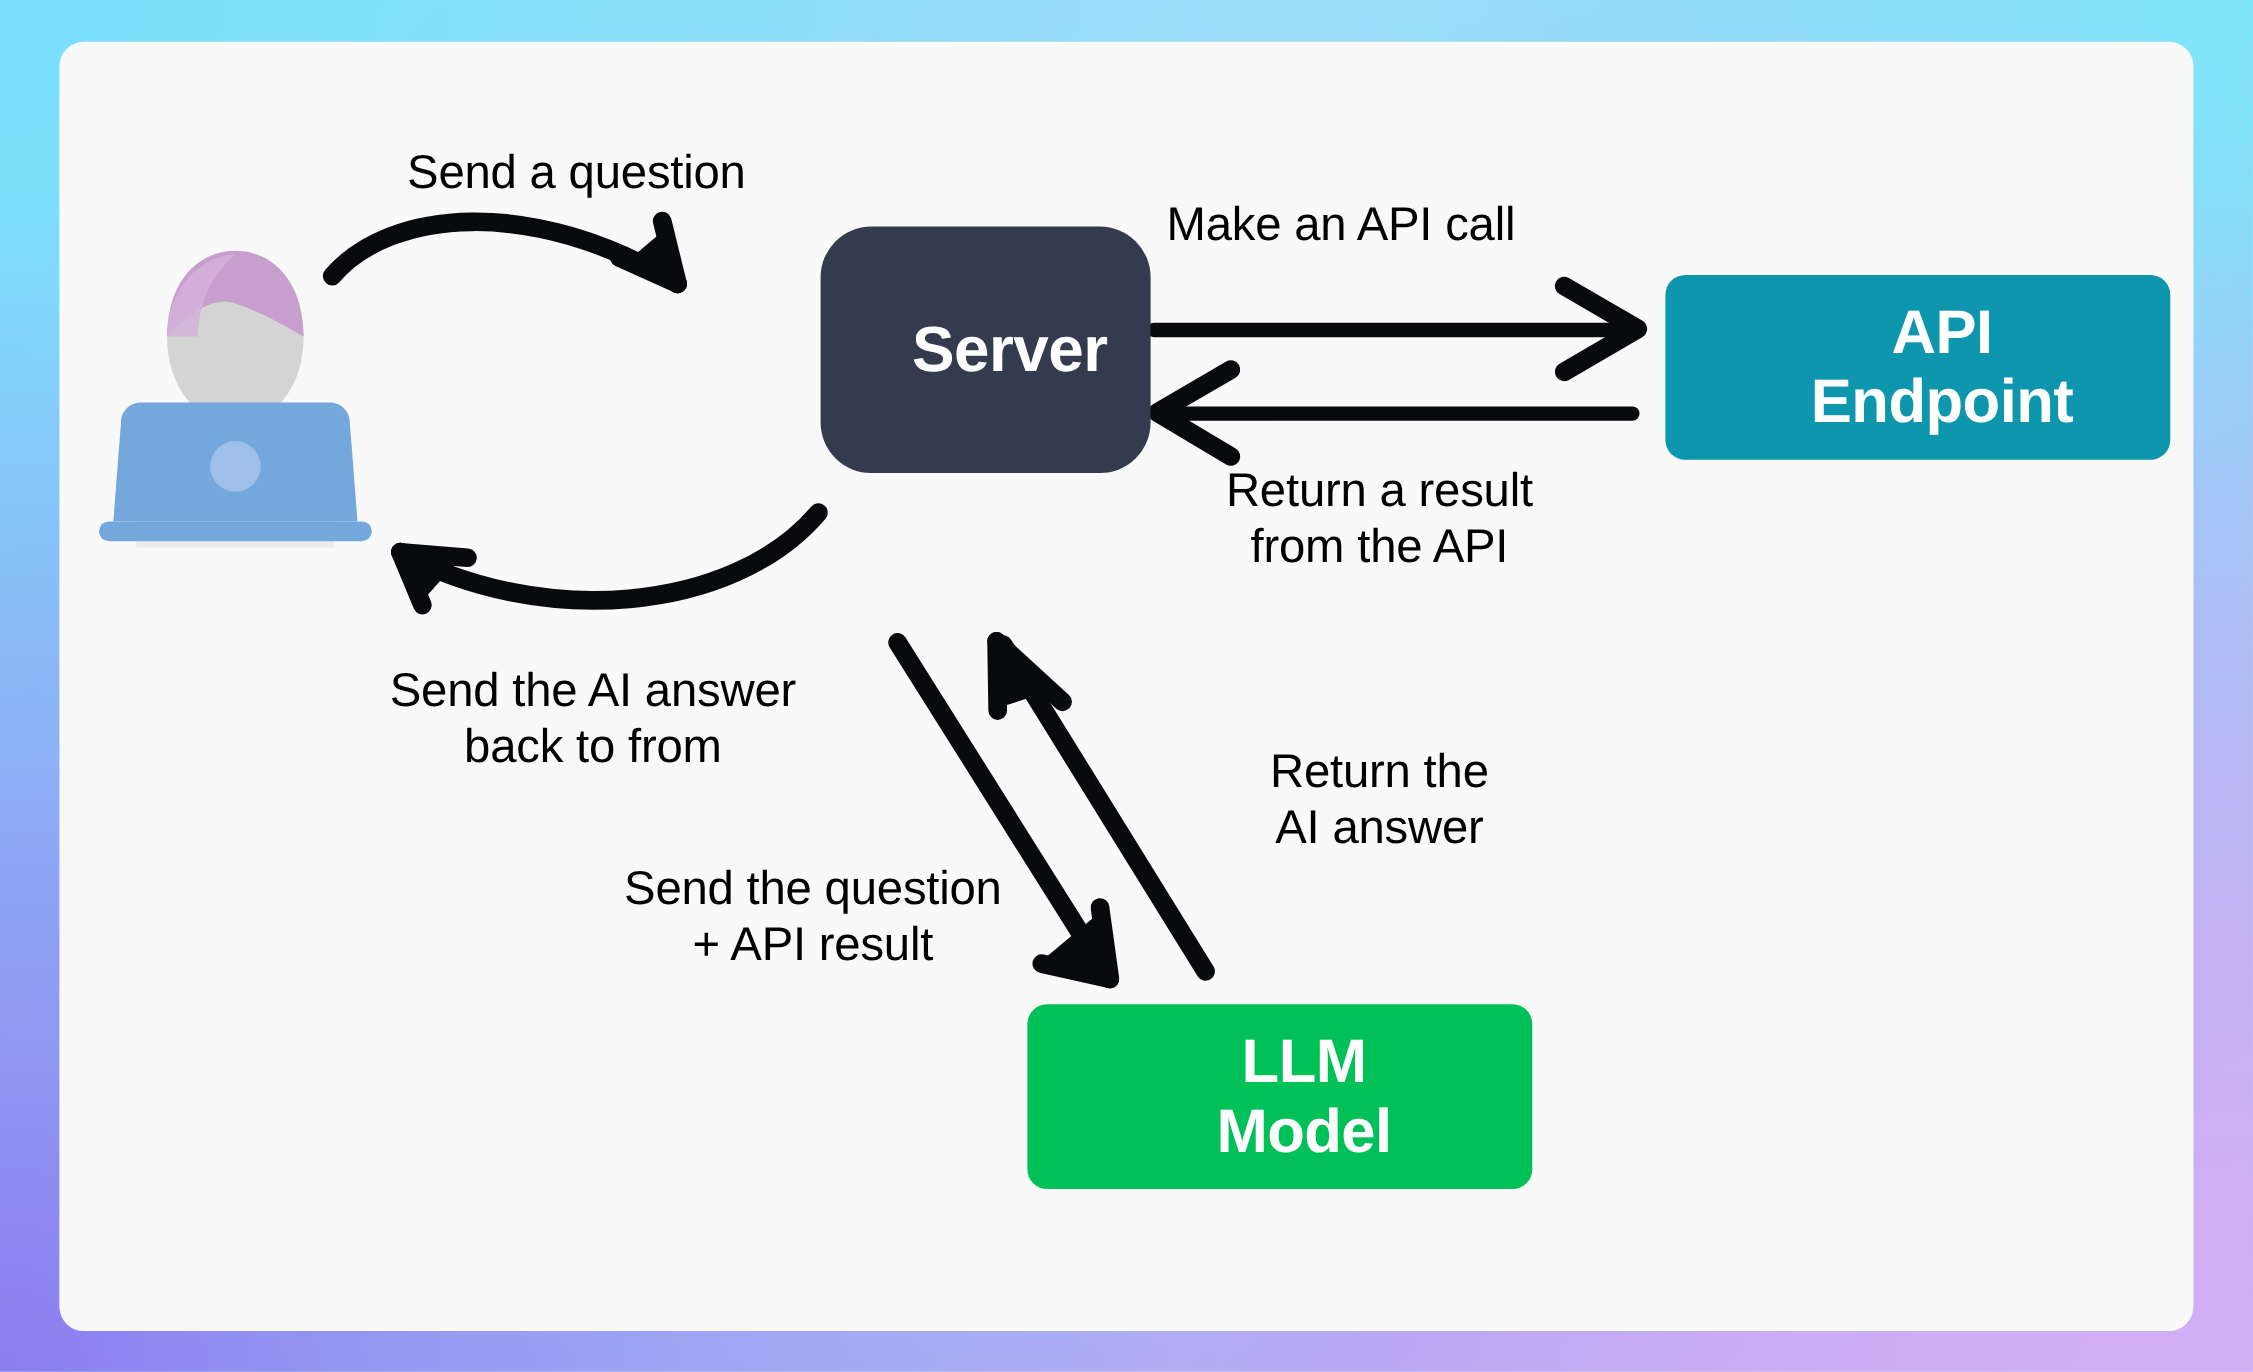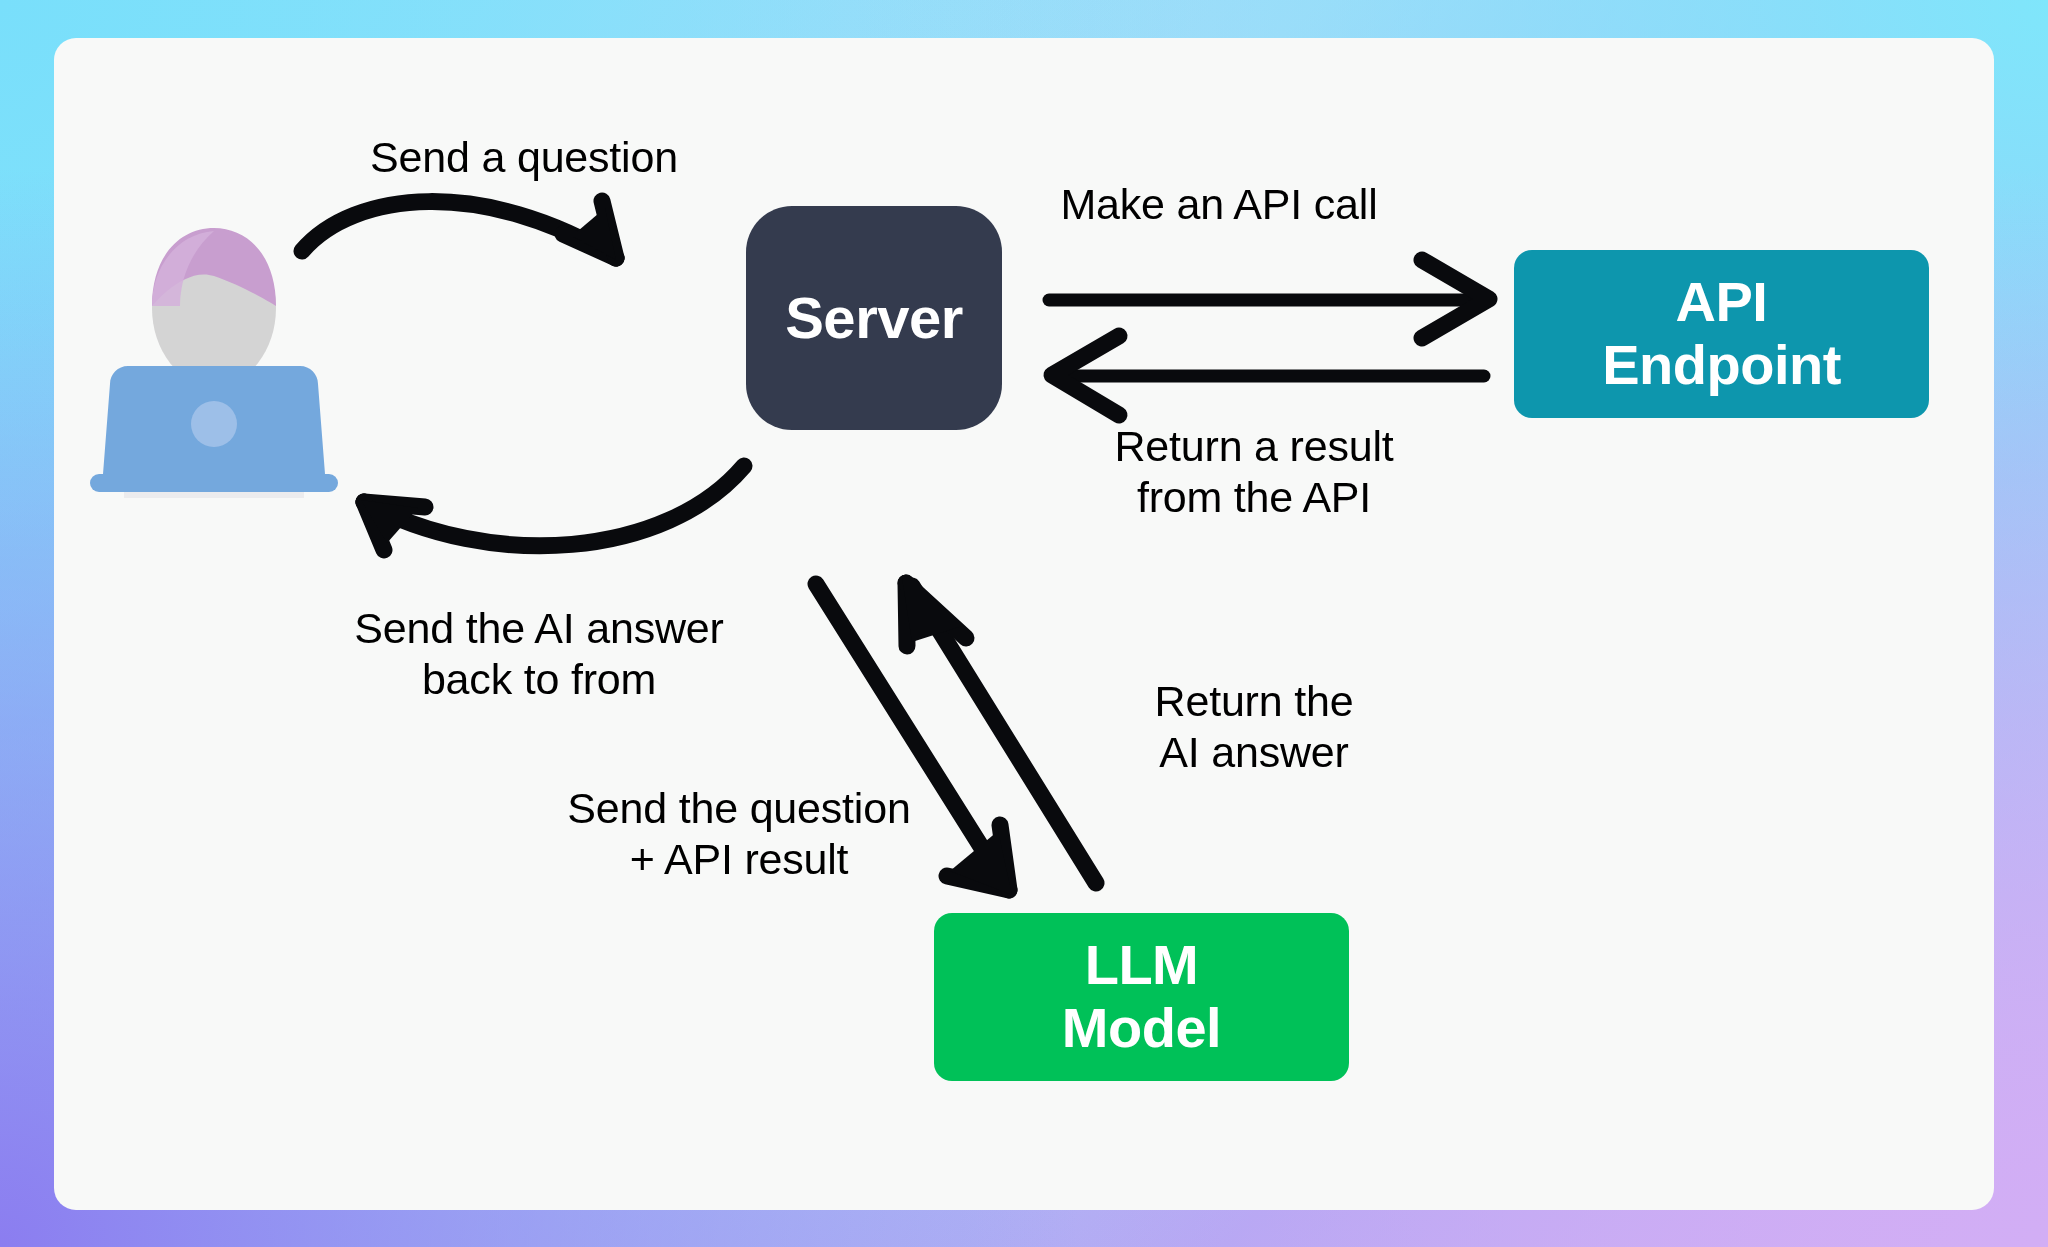--- a/index.html
+++ b/index.html
@@ -42,20 +42,21 @@
   .node {
     position: absolute;
     display: flex;
     align-items: center;
     justify-content: center;
     text-align: center;
     color: #ffffff;
     font-weight: bold;
     line-height: 1.12;
     letter-spacing: -0.5px;
+    padding-left: 44px;
   }
   #server-node {
     left: 692px;
     top: 168px;
     width: 256px;
     height: 224px;
     background: #343b4e;
     border-radius: 46px;
     font-size: 58px;
   }

